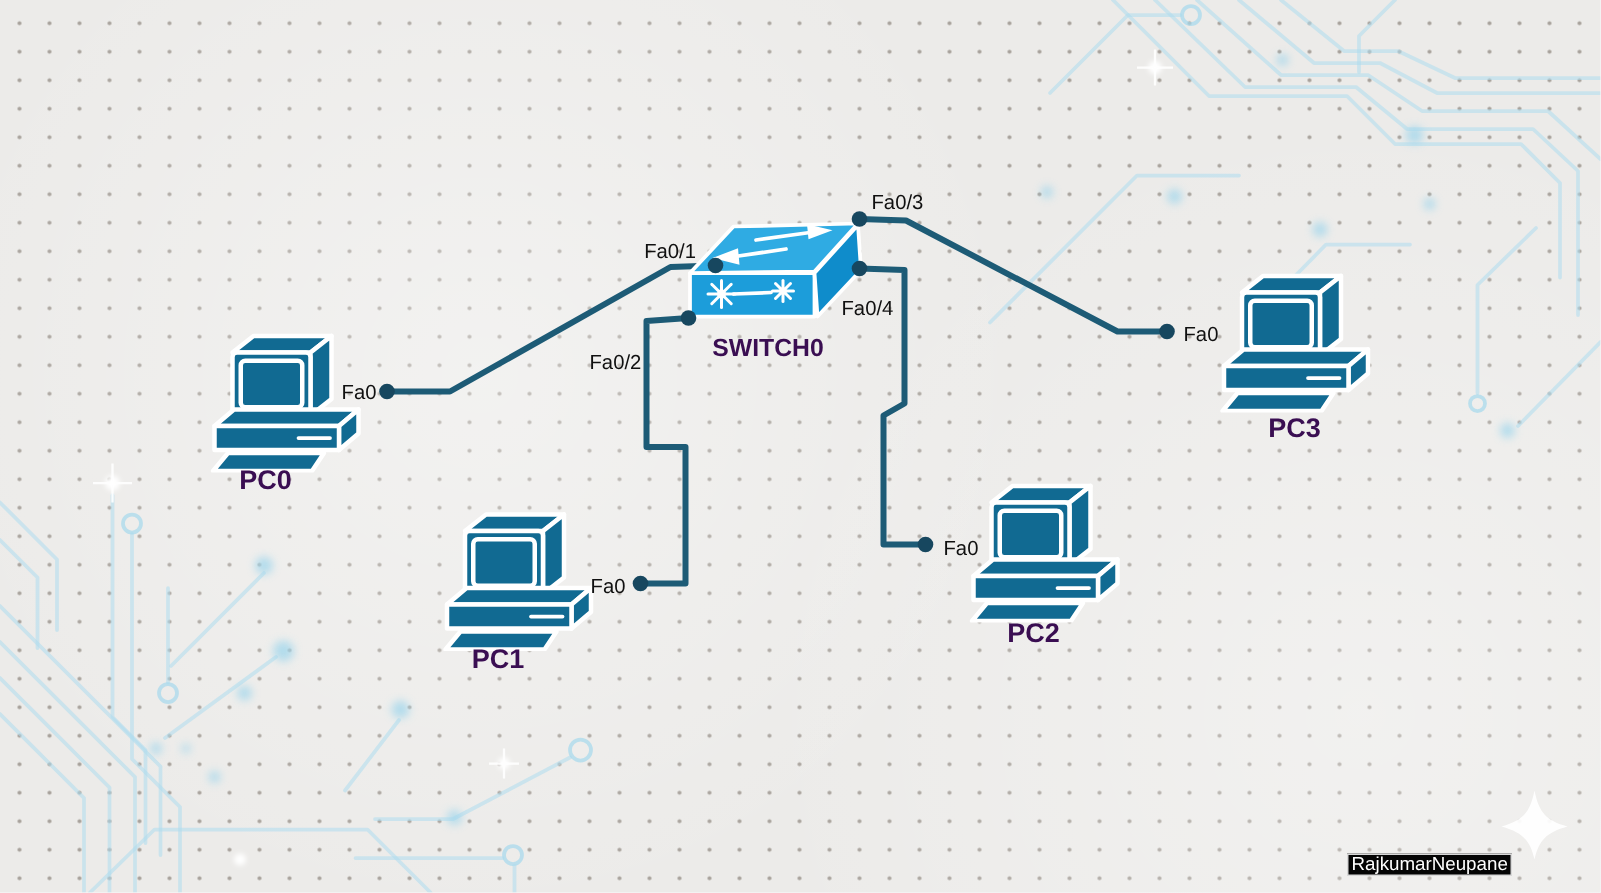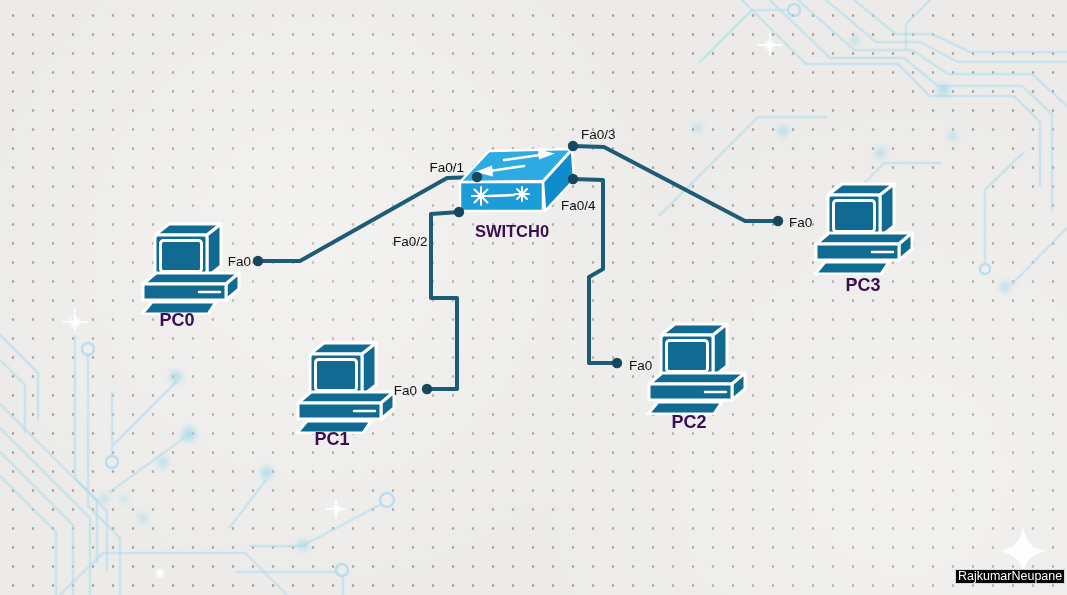--- a/index.html
+++ b/index.html
@@ -28,21 +28,21 @@
   .slot{stroke:#ffffff;stroke-width:2.5;stroke-linecap:round;}
   .sw-top{fill:#2fabe3;stroke:#ffffff;stroke-width:2.5;stroke-linejoin:round;}
   .sw-front{fill:#1c9dda;stroke:#ffffff;stroke-width:2.5;stroke-linejoin:round;}
   .sw-side{fill:#0f8ccb;stroke:#ffffff;stroke-width:2.5;stroke-linejoin:round;}
   .sw-white{stroke:#ffffff;stroke-width:2.5;stroke-linecap:round;fill:none;}
   .sw-whitefill{fill:#ffffff;stroke:none;}
   .dev-label{font-family:"Liberation Sans",sans-serif;font-weight:bold;font-size:18px;fill:#3a0e52;}
   .sw-label{font-family:"Liberation Sans",sans-serif;font-weight:bold;font-size:16.5px;fill:#3a0e52;}
   .port-label{font-family:"Liberation Sans",sans-serif;font-size:13.5px;fill:#101010;}
   .watermark{
-    position:absolute;left:955px;top:569px;
+    position:absolute;left:898px;top:569px;
     background:#040404;color:#ffffff;border:1px solid #d8d8d8;
     font-size:12.5px;line-height:13px;padding:0 2px;white-space:nowrap;
   }
 </style>
 </head>
 <body>
 
 <div class="stage">
 
   <svg class="deco" width="1067" height="595" viewBox="0 0 1067 595">

